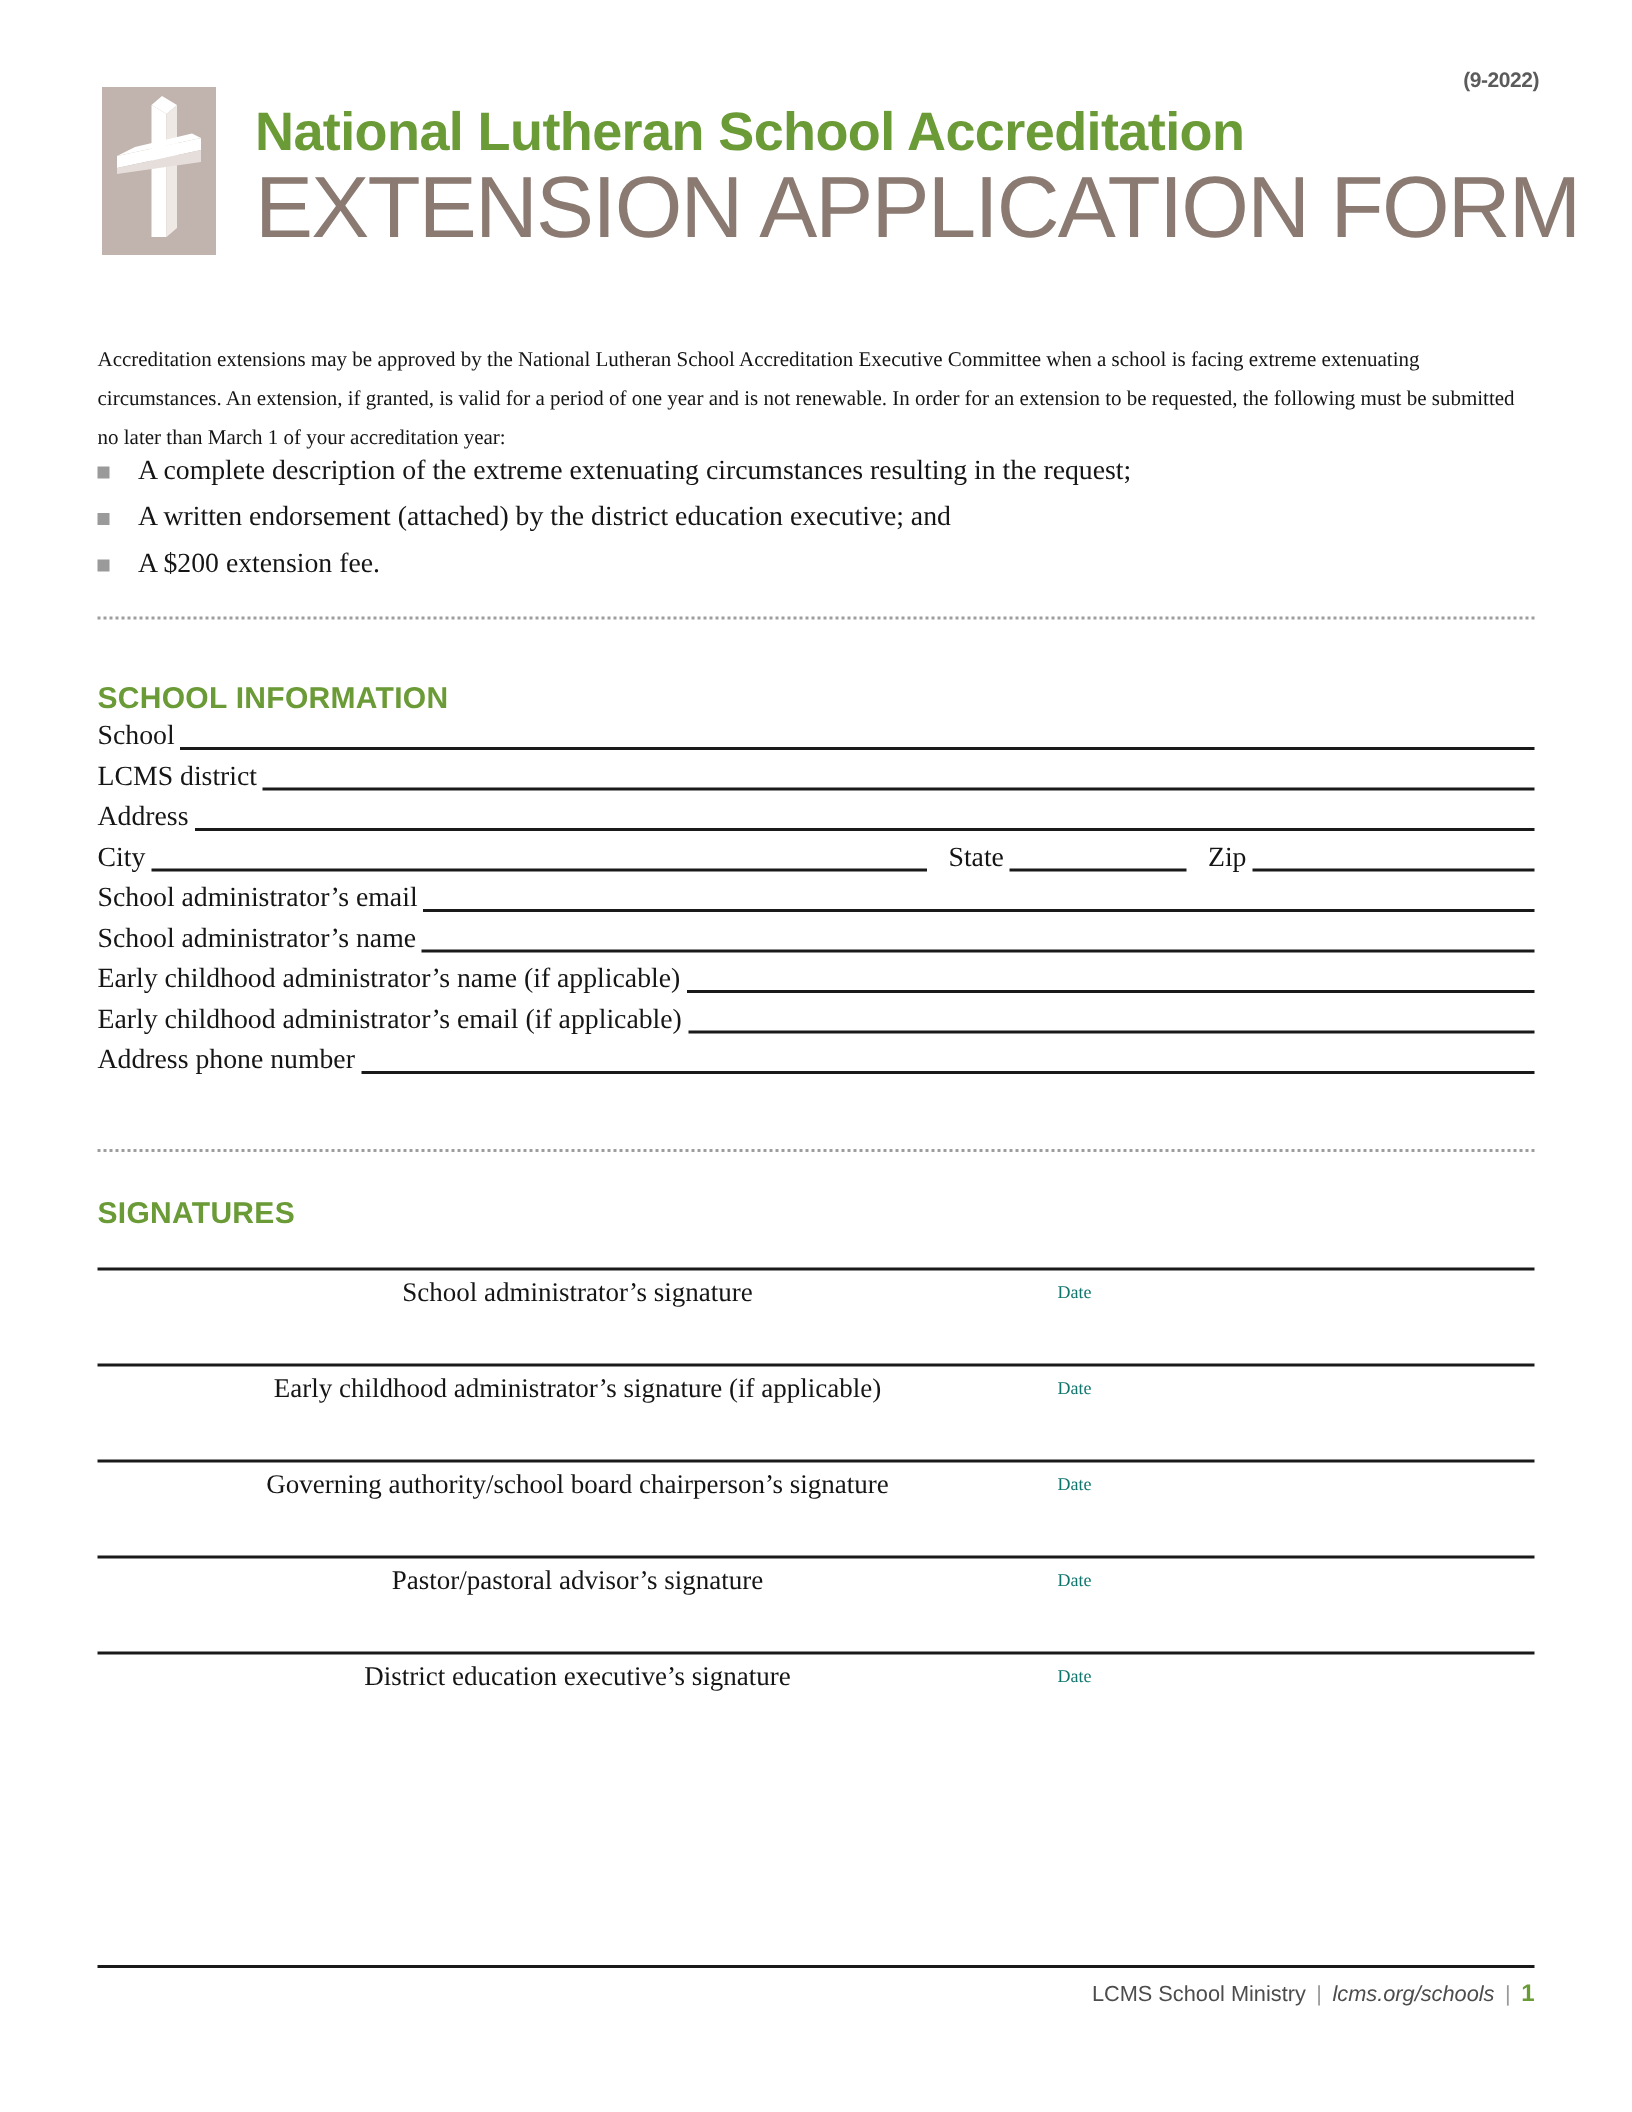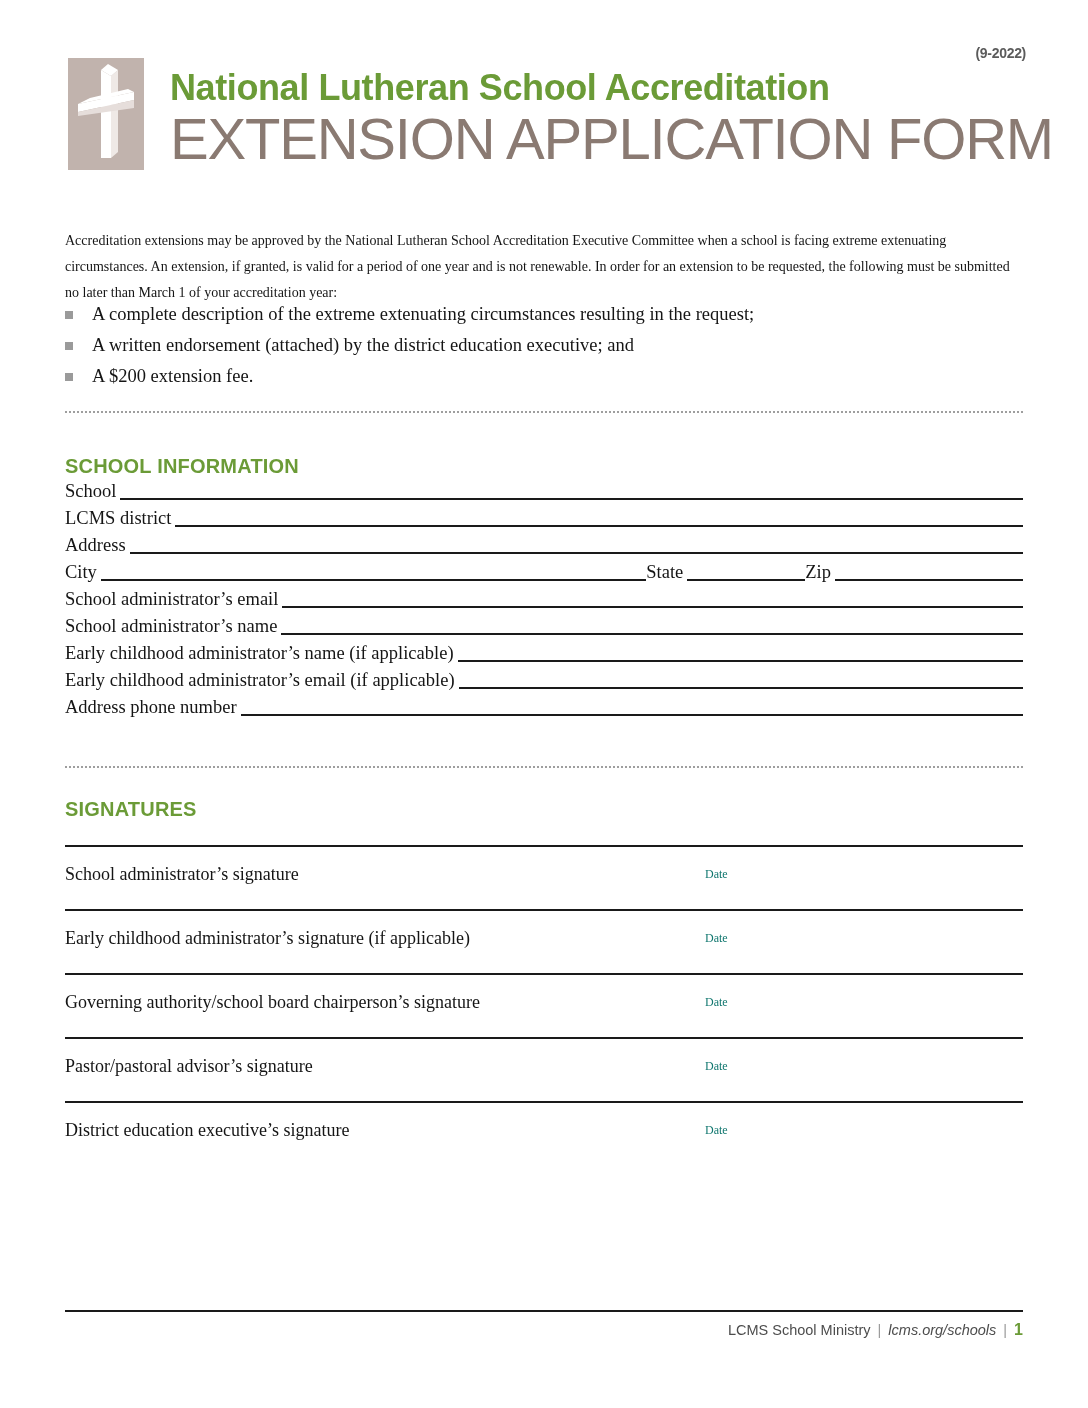--- a/index.html
+++ b/index.html
@@ -161,42 +161,43 @@
   }
   .field-rule {
     flex: 1 1 auto;
     border-bottom: 2px solid #1a1a1a;
     height: 17px;
     margin-left: 4px;
   }
   .field-rule.fixed-state { flex: 0 0 118px; }
   .field-rule.fixed-city  { flex: 1 1 auto; }
   .field-rule.fixed-zip   { flex: 0 0 188px; }
-  .field-label.inline-gap { margin-left: 0; }
+  .field-label.inline-gap { margin-left: 14px; }
 
   
   .signatures {
     position: absolute;
     left: 65px;
     top: 845px;
     width: 958px;
   }
   .sig-row {
     width: 958px;
     height: 64px;
     position: relative;
   }
   .sig-rule {
     width: 958px;
     height: 0;
     border-top: 2px solid #1a1a1a;
   }
   .sig-labels {
     display: flex;
-    padding-top: 16px;
+    padding-top: 3px;
+    text-align: center;
   }
   .sig-label {
     font-size: 18px;
     line-height: 22px;
     color: #151515;
     width: 640px;
     flex: 0 0 640px;
     white-space: nowrap;
   }
   .sig-date {

